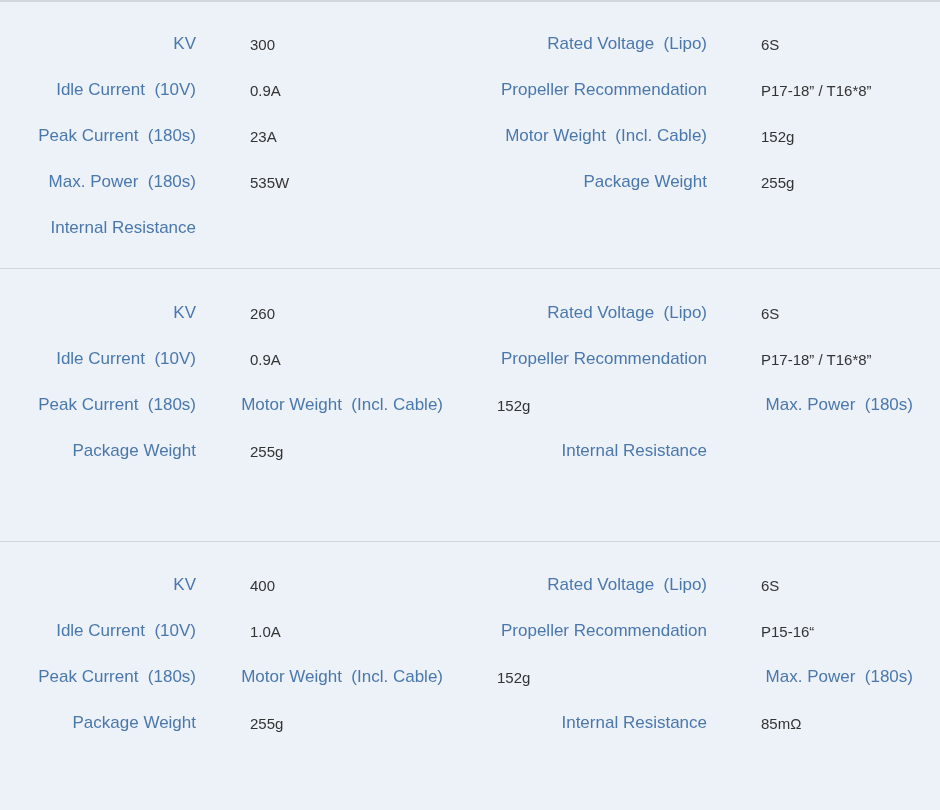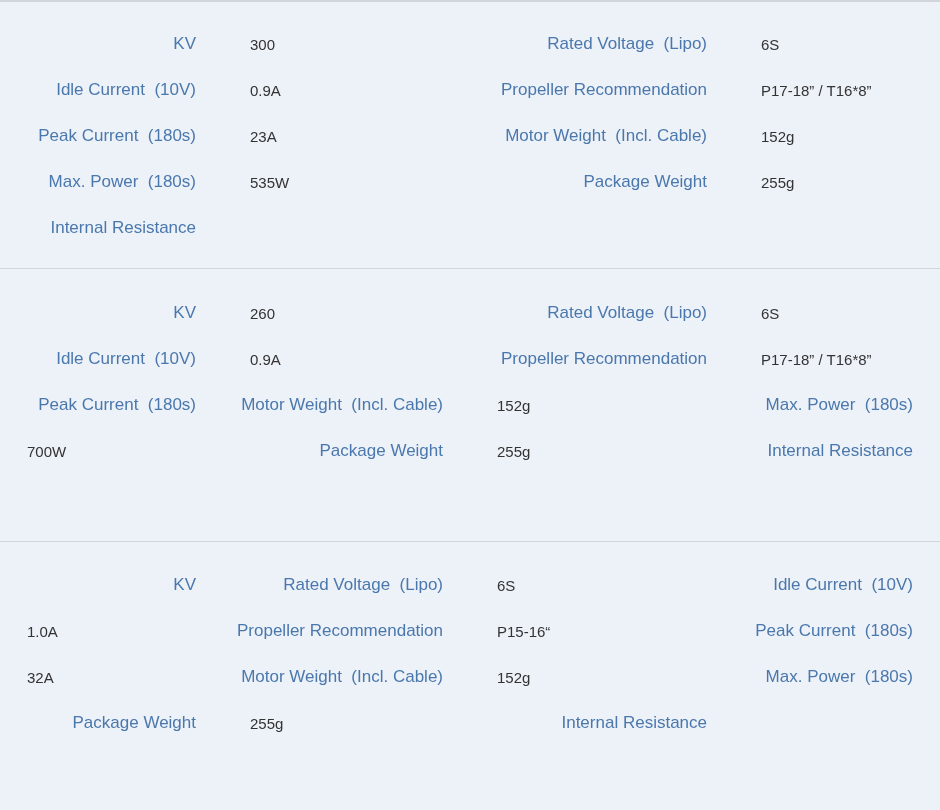--- a/index.html
+++ b/index.html
@@ -148,43 +148,43 @@
       <div class="cell lbl">
           <span>Motor Weight  (Incl. Cable)</span>
         </div>
       <div class="cell val">
           <span>152g</span>
         </div>
 
       <div class="cell lbl">
           <span>Max. Power  (180s)</span>
         </div>
-      <div class="cell val">
-          <span>700W</span>
-        </div>
       <div class="cell lbl">
           <span>Package Weight</span>
         </div>
       <div class="cell val">
           <span>255g</span>
         </div>
 
       <div class="cell lbl">
           <span>Internal Resistance</span>
         </div>
       <div class="cell"></div>
       <div class="cell"></div>
     </div>
   </section>
 
   <section class="spec-section sec-2">
     <div class="spec-grid">
       <div class="cell lbl">
           <span>KV</span>
         </div>
+      <div class="cell val">
+          <span>400</span>
+        </div>
       <div class="cell lbl">
           <span>Rated Voltage  (Lipo)</span>
         </div>
       <div class="cell val">
           <span>6S</span>
         </div>
 
       <div class="cell lbl">
           <span>Idle Current  (10V)</span>
         </div>
@@ -194,41 +194,41 @@
       <div class="cell lbl">
           <span>Propeller Recommendation</span>
         </div>
       <div class="cell val">
           <span>P15-16“</span>
         </div>
 
       <div class="cell lbl">
           <span>Peak Current  (180s)</span>
         </div>
-      <div class="cell val">
-          <span>32A</span>
-        </div>
       <div class="cell lbl">
           <span>Motor Weight  (Incl. Cable)</span>
         </div>
       <div class="cell val">
           <span>152g</span>
         </div>
 
       <div class="cell lbl">
           <span>Max. Power  (180s)</span>
         </div>
       <div class="cell lbl">
           <span>Package Weight</span>
         </div>
       <div class="cell val">
           <span>255g</span>
         </div>
 
       <div class="cell lbl">
           <span>Internal Resistance</span>
+        </div>
+      <div class="cell val">
+          <span>85mΩ</span>
         </div>
       <div class="cell"></div>
       <div class="cell"></div>
     </div>
   </section>
 
 </div>
 
 </body></html>

